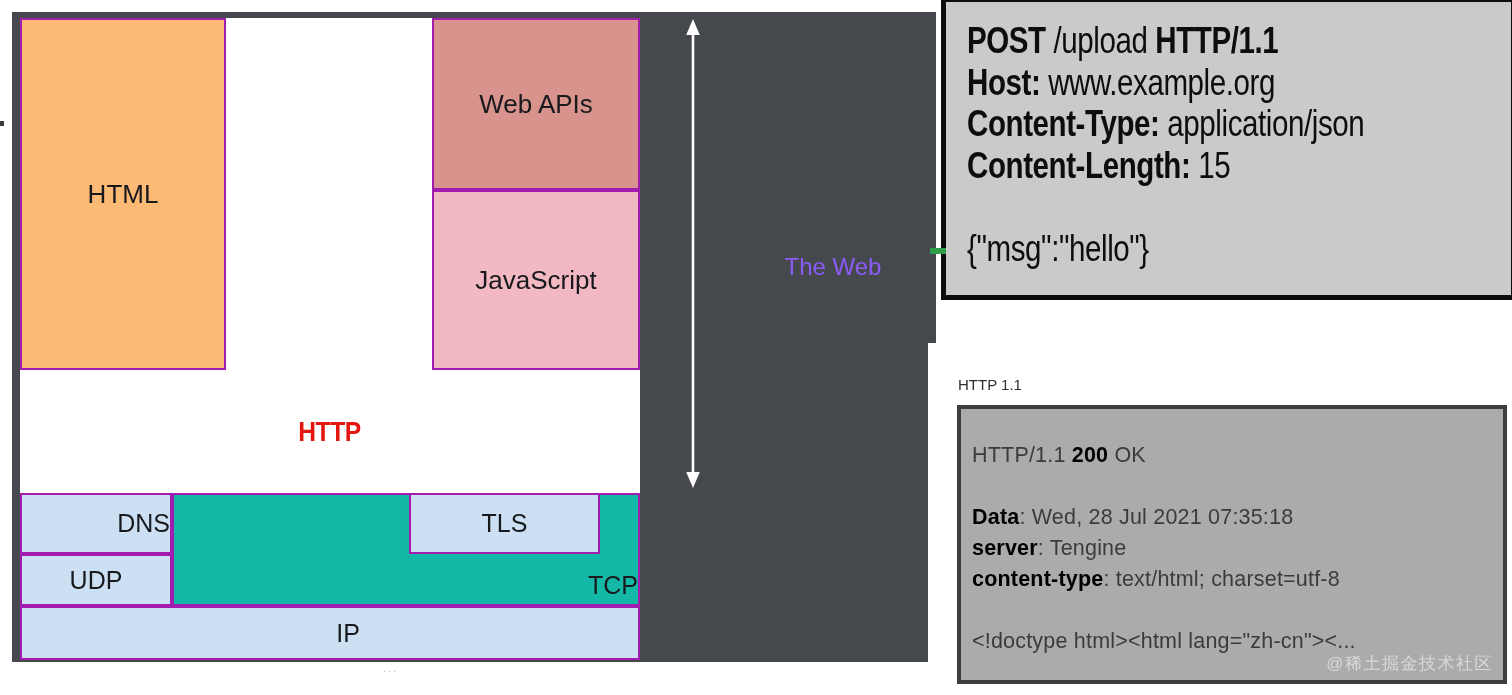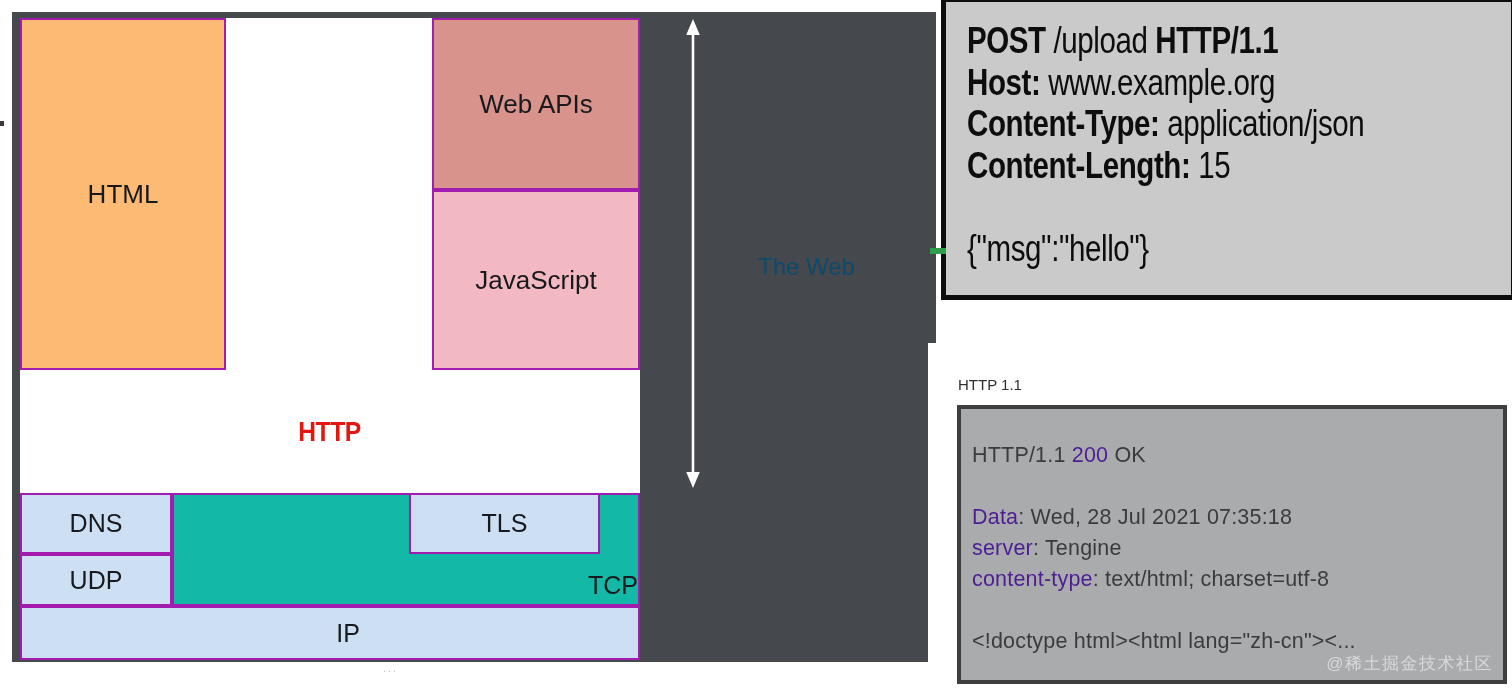--- a/index.html
+++ b/index.html
@@ -28,40 +28,40 @@
   .b-dns { left:0;     top:475px; width:152px; height:61px; font-size:25px; }
   .b-tls { left:389px; top:475px; width:191px; height:61px; font-size:25px; }
   .b-udp { left:0;     top:536px; width:152px; height:52px; font-size:25px; }
   .b-ip  { left:0;     top:588px; width:620px; height:54px; font-size:25px; }
 
   .dots { position:absolute; left:383px; top:662px; font-size:11px; color:#c2c2c2; letter-spacing:2px; }
   .edge-artifact { position:absolute; left:0; top:121px; width:4px; height:5px; background:#3a3a3a; }
 
   
   .arrow { position:absolute; left:680px; top:16px; }
-  .the-web { position:absolute; left:758px; top:253px; width:150px; text-align:left;
-             color:#0c4a6e; font-size:24px; }
+  .the-web { position:absolute; left:758px; top:253px; width:150px; text-align:center;
+             color:#8b5cf6; font-size:24px; }
 
   
   .req-card { position:absolute; left:941px; top:-3px; width:575px; height:303px;
               box-sizing:border-box; background:#c9cac9; border:5px solid #0c0c0c;
               padding:18px 0 0 21px; overflow:hidden; }
   .req-line { font-size:36px; line-height:41.5px; color:#0d0d0d; white-space:nowrap;
               transform:scaleX(0.82); transform-origin:left center; letter-spacing:-0.5px; }
   .req-line .b { font-weight:700; }
   .green-marker { position:absolute; left:930px; top:248px; width:16px; height:6px;
                   background:#2f9e49; z-index:3; }
 
   
   .resp-caption { position:absolute; left:958px; top:376px; font-size:15px; color:#2f2f31; }
   .resp-card { position:absolute; left:957px; top:405px; width:550px; height:279px;
                box-sizing:border-box; background:#aaabad; border:4px solid #3d3e40;
                padding:31px 0 0 11px; overflow:hidden; }
   .resp-line { font-size:21.5px; line-height:31px; color:#3a3b3d; letter-spacing:0.2px; white-space:nowrap; }
-  .resp-line .b { font-weight:400; color:#4c1d95; }
+  .resp-line .b { font-weight:700; color:#000000; }
   .watermark { position:absolute; right:10px; bottom:5px; font-size:17px;
                color:rgba(255,255,255,0.55); letter-spacing:1.5px; }
 </style>
 </head>
 <body>
 
 <div class="screen">
 
   <div class="dark-panel" style="background-color: rgb(69, 72, 76);"></div>
   <div class="dark-step" style="background-color: rgb(69, 72, 76);"></div>
@@ -75,21 +75,21 @@
     </div>
     <div class="box b-js" style="background-color: rgb(243, 185, 195);">
       <span class="box-label">JavaScript</span>
     </div>
     <div class="box b-http">
       <span class="box-label">HTTP</span>
     </div>
     <div class="box b-tcp" style="background-color: #14b8a6; justify-content: flex-end;">
       <span class="box-label">TCP</span>
     </div>
-    <div class="box b-dns" style="background-color: rgb(205, 224, 243);">
+    <div class="box b-dns" style="background-color: rgb(205, 224, 243); justify-content: flex-end;">
       <span class="box-label">DNS</span>
     </div>
     <div class="box b-tls" style="background-color: rgb(205, 224, 243);">
       <span class="box-label">TLS</span>
     </div>
     <div class="box b-udp" style="background-color: rgb(205, 224, 243);">
       <span class="box-label">UDP</span>
     </div>
     <div class="box b-ip" style="background-color: rgb(205, 224, 243); padding-left: 36px;">
       <span class="box-label">IP</span>

